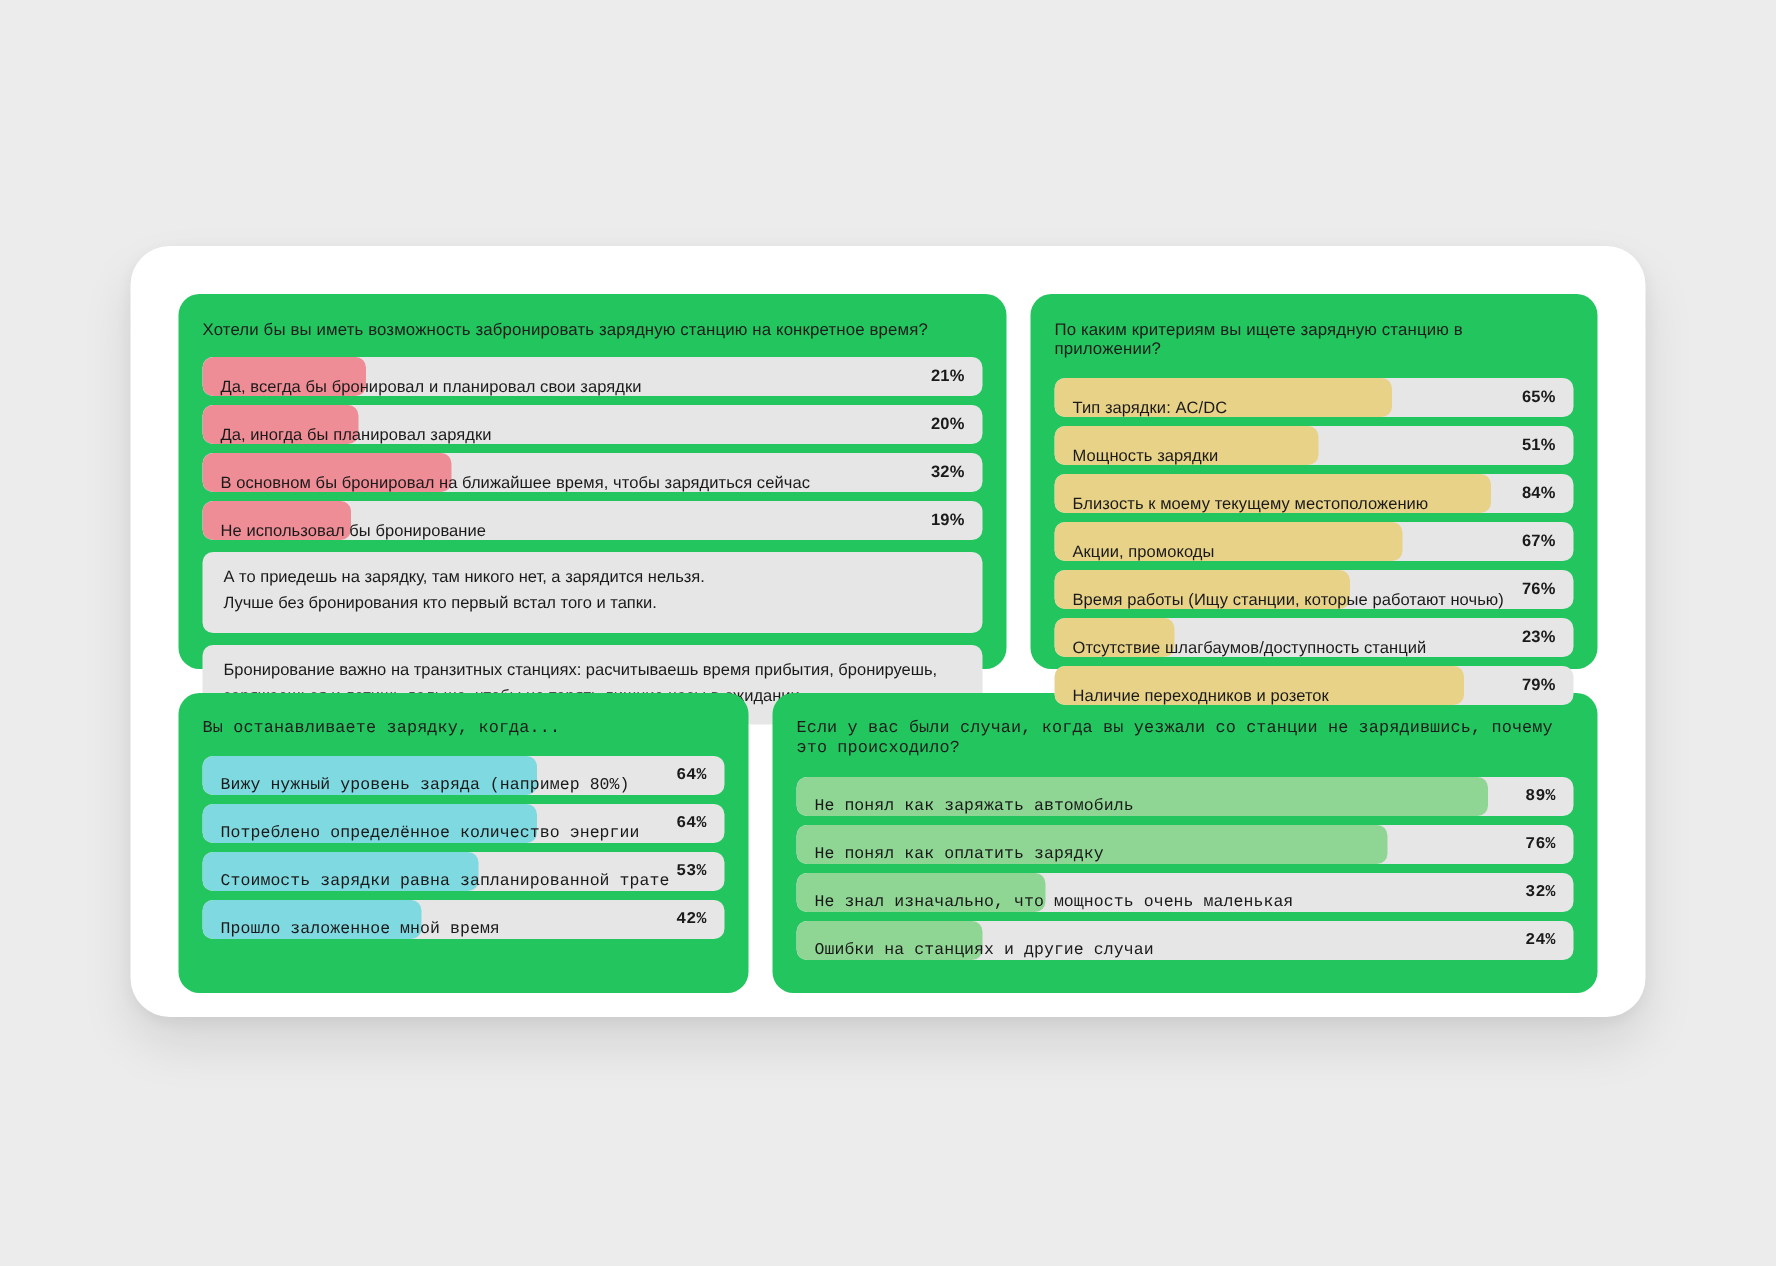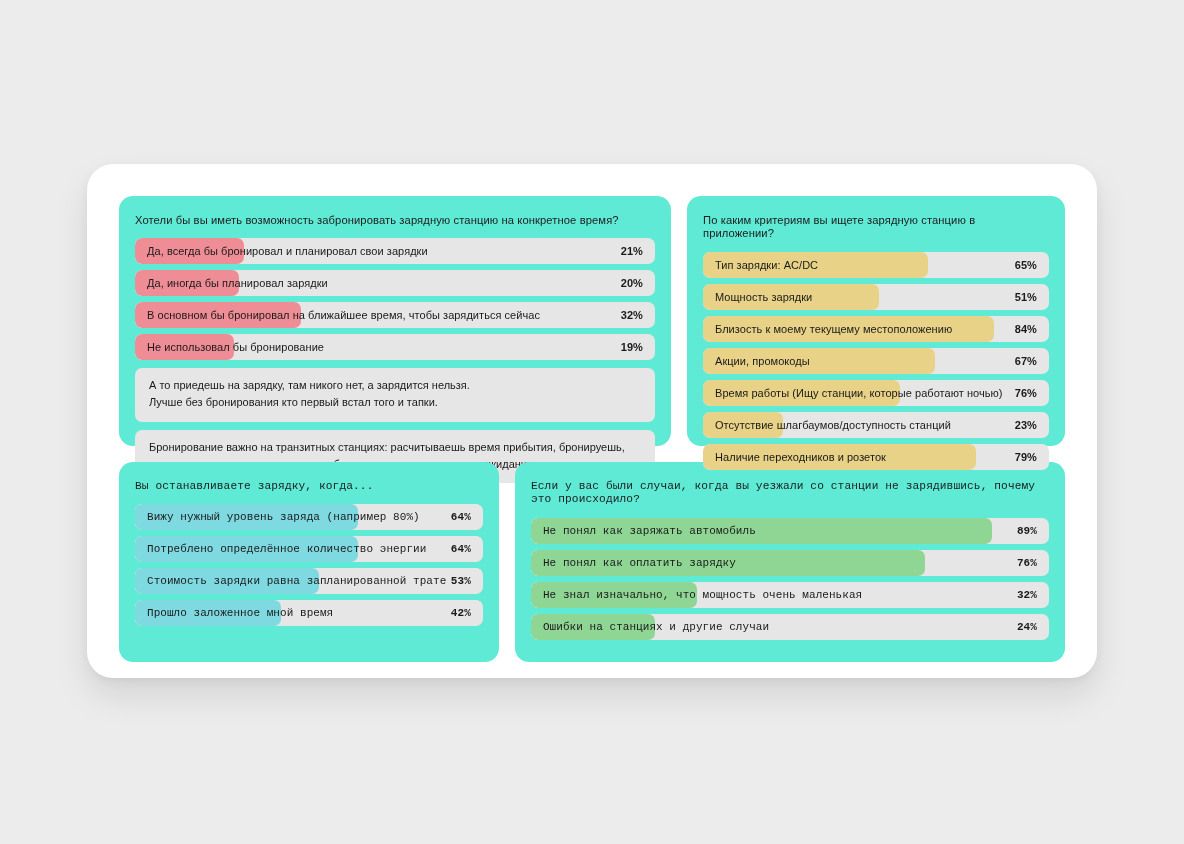--- a/index.html
+++ b/index.html
@@ -38,21 +38,21 @@
 
   .row {
     display: flex;
     gap: 16px;
   }
   .row.row-top { height: 250px; }
   .row.row-bottom { margin-top: 16px; height: 200px; font-family: Liberation Mono, monospace; }
 
   
   .panel {
-    background: #5eead4;
+    background: #22c55e;
     border-radius: 14px;
     padding: 18px 16px 16px 16px;
     display: flex;
     flex-direction: column;
   }
   .panel-q1 { width: 552px; }
   .panel-q2 { width: 378px; }
   .panel-q3 { width: 388px; }
   .panel-q4 { width: 562px; }
 
@@ -66,21 +66,21 @@
 
   
   .bars { display: flex; flex-direction: column; gap: 6px; }
 
   .bar-row {
     position: relative;
     height: 26px;
     background: #e6e6e6;
     border-radius: 7px;
     display: flex;
-    align-items: center;
+    align-items: flex-end;
     overflow: hidden;
   }
 
   .bar-fill {
     position: absolute;
     left: 0;
     top: 0;
     height: 100%;
     border-radius: 7px;
   }

